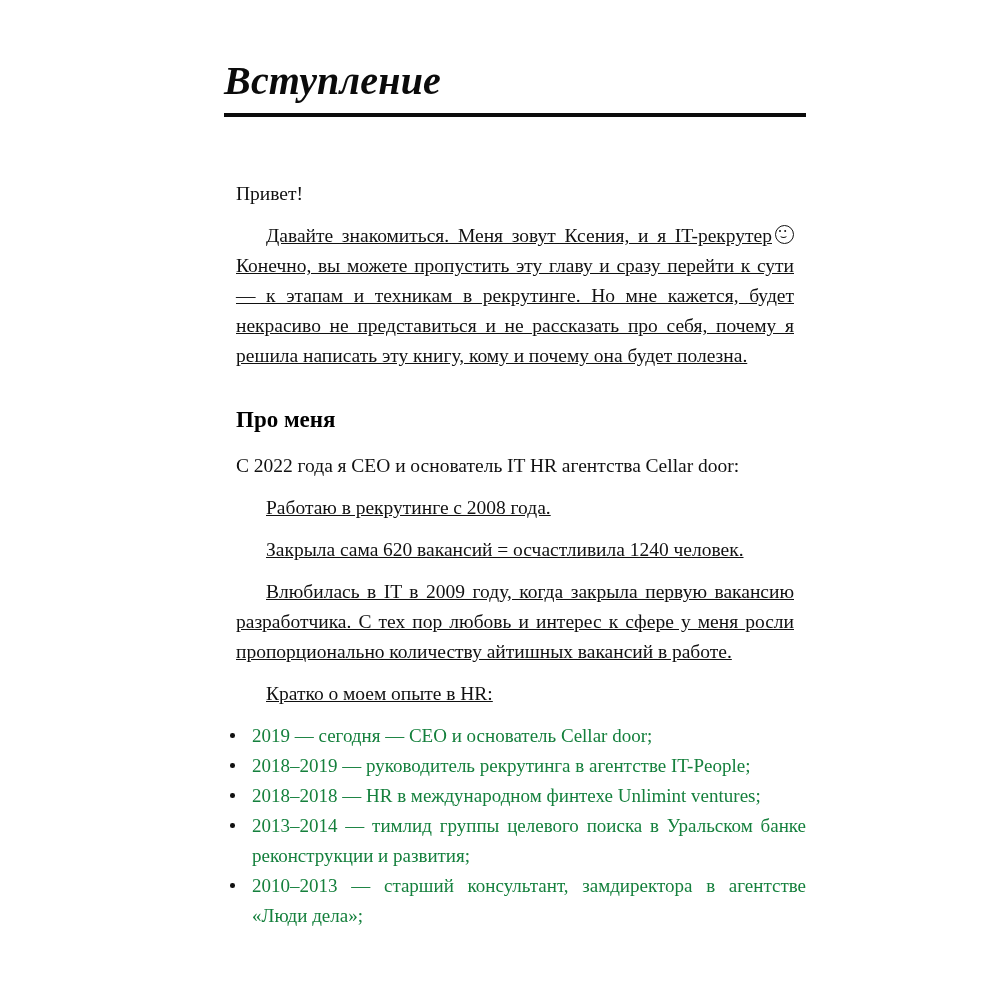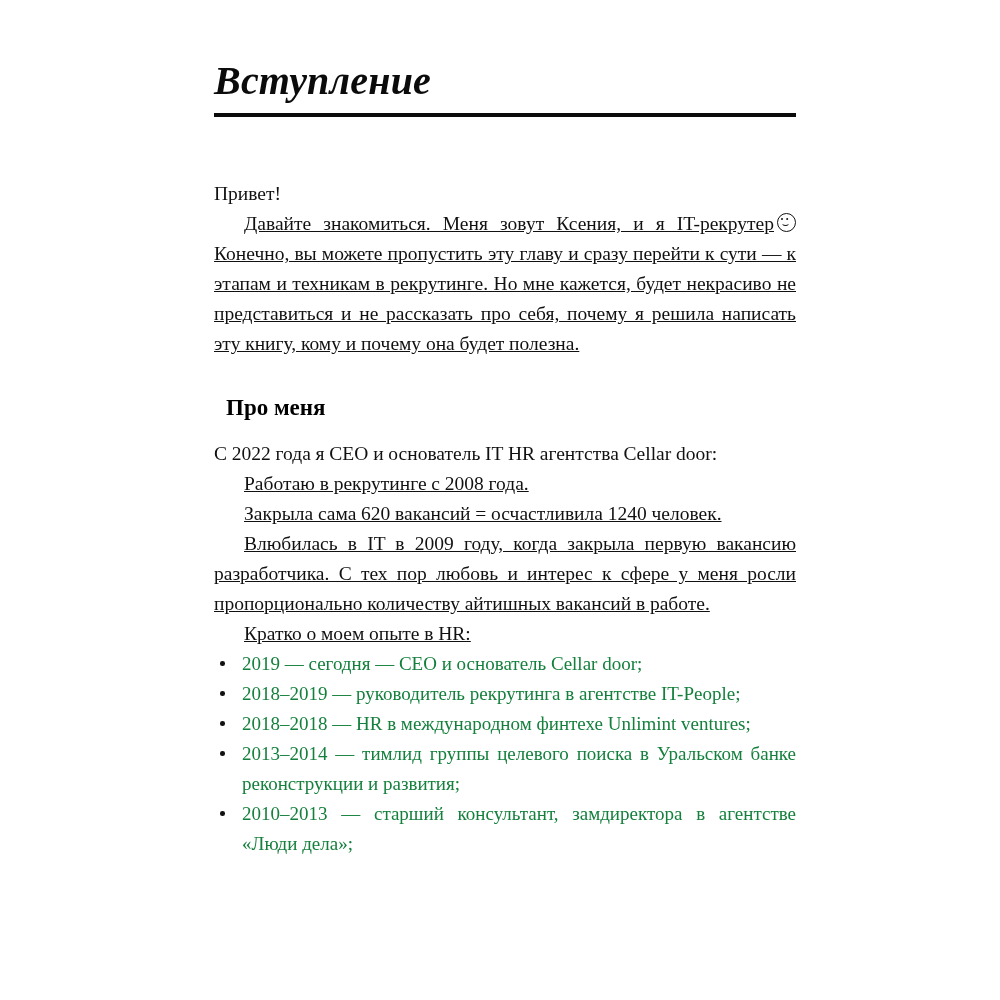--- a/index.html
+++ b/index.html
@@ -16,21 +16,21 @@
     background: #ffffff;
     overflow: hidden;
     font-family: "Liberation Serif", "DejaVu Serif", serif;
     color: #000000;
     -webkit-font-smoothing: antialiased;
   }
 
   
   .content {
     position: absolute;
-    left: 214px;
+    left: 224px;
     top: 0;
     width: 582px;
   }
 
   
   .chapter-title {
     font-family: "Liberation Serif", "DejaVu Serif", serif;
     font-weight: 700;
     font-style: italic;
     font-size: 40px;
@@ -48,21 +48,21 @@
     height: 4px;
     background: #0b0b0b;
   }
 
   
   .body-block {
     margin-top: 62px;
   }
 
   p.para {
-    margin: 0;
+    margin: 12px;
     font-size: 19.5px;
     line-height: 30px;
     text-align: justify;
     text-justify: inter-word;
     color: #111111;
     hyphens: manual;
     word-spacing: -0.1px;
   }
 
   p.para.indent {

